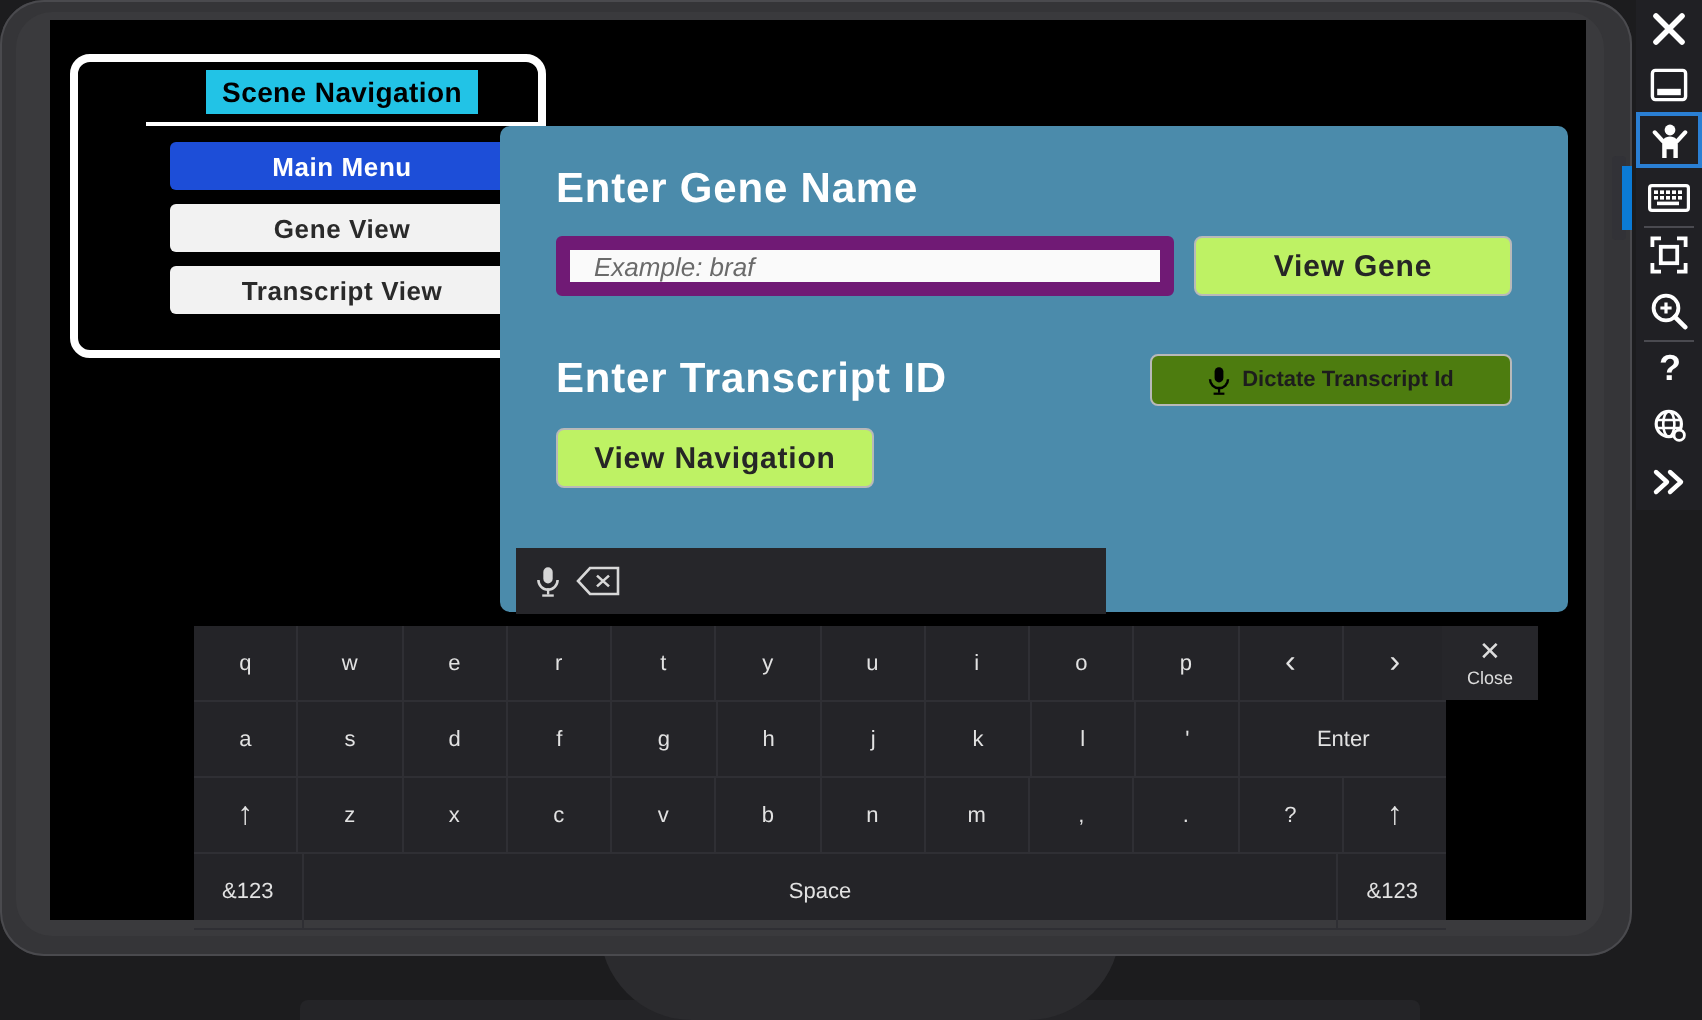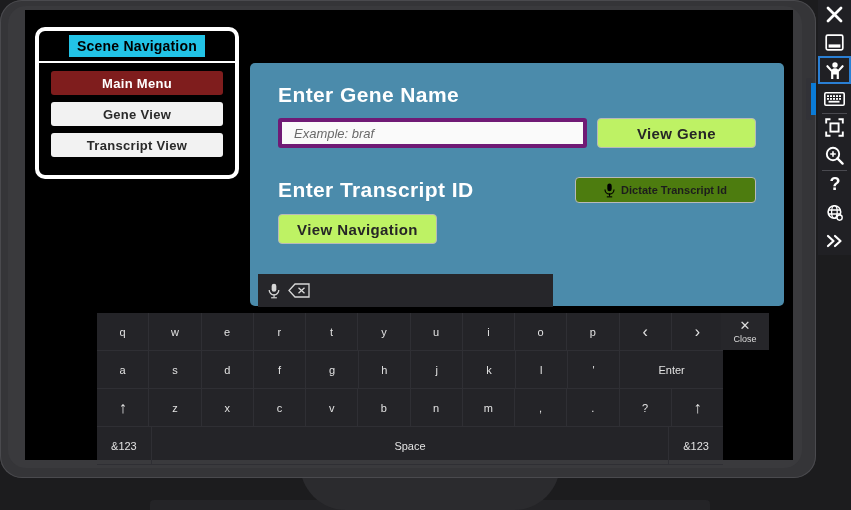--- a/index.html
+++ b/index.html
@@ -15,49 +15,49 @@
   .screen{position:absolute;left:25px;top:10px;width:768px;height:450px;
           background:#000;overflow:hidden;}
   .stand-notch{position:absolute;left:300px;top:462px;width:260px;height:48px;
           background:#2b2b2e;border-radius:0 0 46px 46px;}
   .stand-base{position:absolute;left:150px;top:500px;width:560px;height:14px;
           background:#242427;border-radius:4px;}
   .bezel-shadow{position:absolute;left:0;top:0;width:816px;height:478px;border-radius:22px;
           box-shadow:inset 0 0 0 1px #4a4a4e;pointer-events:none;}
 
   
-  .panel{position:absolute;background:#000;border:4px solid #fff;border-radius:10px;}
+  .panel{position:absolute;background:#000;border:4px solid #fff;border-radius:10px;padding-left:34px;}
 
   #nav-panel{left:35px;top:27px;width:196px;height:144px;}
   #search-panel{left:35px;top:180px;width:196px;height:142px;}
 
   .panel-head{position:relative;height:30px;border-bottom:2px solid #fff;
       display:flex;align-items:center;justify-content:center;}
   .panel-title{background:#22c3e6;color:#000;font-weight:bold;font-size:14px;
       letter-spacing:.2px;padding:2px 8px;line-height:18px;white-space:nowrap;}
   .panel-title.small{font-size:12px;padding:2px 6px;}
 
   .panel-body{padding:8px 12px;display:flex;flex-direction:column;gap:7px;}
   .nav-btn{height:24px;border-radius:3px;display:flex;align-items:center;justify-content:center;
       font-size:13px;font-weight:bold;color:#2a2a2a;background:#f2f2f2;letter-spacing:.3px;cursor:pointer;}
-  .nav-btn.active{background:#7f1d1d;color:#fff;}
+  .nav-btn.active{background:#1d4ed8;color:#fff;}
 
   .search-list{padding:6px 4px 0;display:flex;flex-direction:column;gap:10px;align-items:center;}
   .search-item{color:#fff;font-size:13px;font-weight:bold;white-space:nowrap;cursor:pointer;}
 
   .speaker-ico{position:absolute;right:4px;top:2px;width:34px;height:24px;background:#fff;
       display:flex;align-items:center;justify-content:center;}
 
   
   #main-card{position:absolute;left:250px;top:63px;width:534px;height:243px;
       background:#4b8bab;border-radius:5px;}
   .sect{padding:0 28px;}
   .sect-title{color:#fff;font-size:21px;font-weight:bold;letter-spacing:.4px;}
   .row{display:flex;align-items:center;gap:10px;}
-  .txt-input{flex:1;height:30px;background:#fafafa;border:4px solid #701a75;border-radius:3px;
+  .txt-input{flex:1;height:30px;background:#fafafa;border:7px solid #701a75;border-radius:3px;
       display:flex;align-items:center;padding:0 12px;box-sizing:border-box;}
   .txt-input span{color:#6a6a6a;font-size:13px;font-style:italic;}
   .big-btn{width:159px;height:30px;background:#bef264;border:1px solid #b9b9b9;border-radius:4px;
       display:flex;align-items:center;justify-content:center;font-size:15px;font-weight:bold;
       color:#262626;letter-spacing:.4px;cursor:pointer;box-sizing:border-box;}
   .dictate-btn{width:181px;height:26px;background:#4d7c0f;border:1px solid #b9b9b9;border-radius:4px;
       display:flex;align-items:center;justify-content:center;gap:6px;font-size:11px;font-weight:bold;
       color:#1d1d1d;cursor:pointer;box-sizing:border-box;}
 
   

